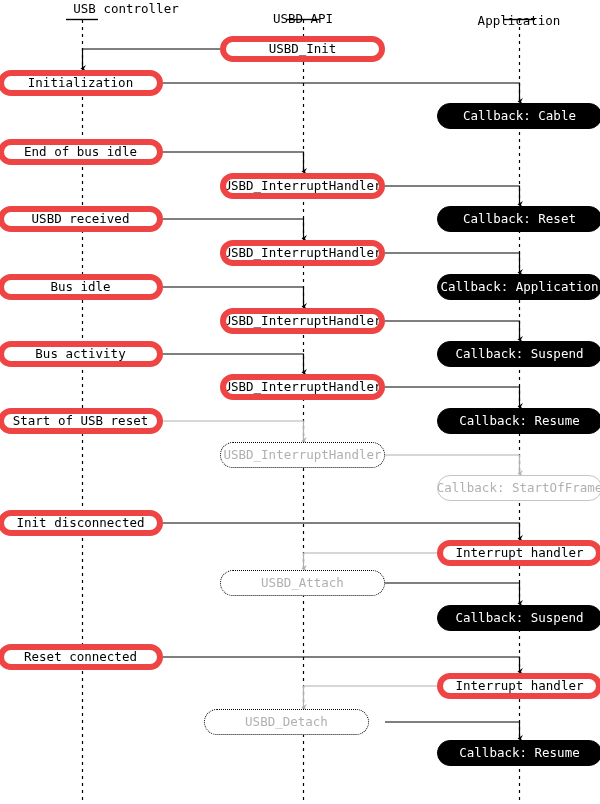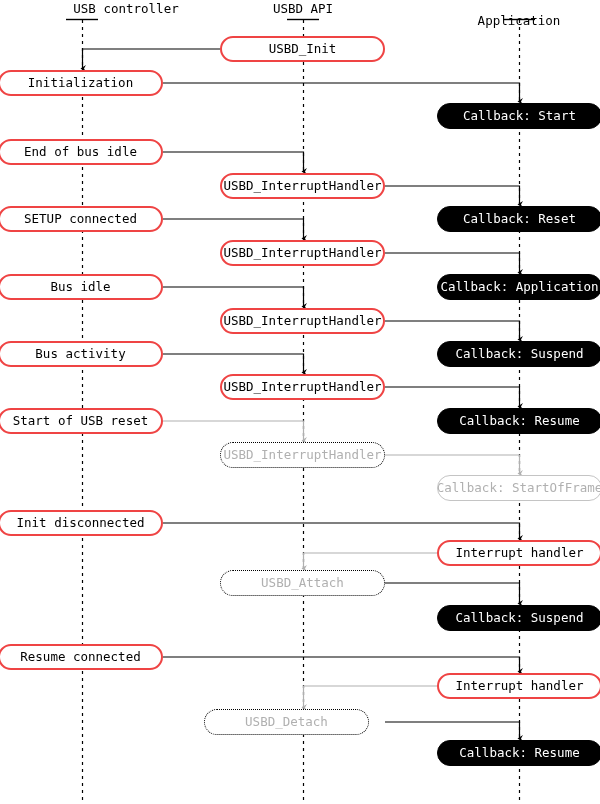--- a/index.html
+++ b/index.html
@@ -41,21 +41,21 @@
     font-size: 12.5px;
     line-height: 1;
     display: flex;
     align-items: center;
     justify-content: center;
     white-space: nowrap;
     overflow: hidden;
   }
   .node.solid {
     background: #ffffff;
-    border: 2px solid #ef4444;
+    border: 6px solid #ef4444;
     color: #000000;
   }
   .node.filled {
     background: #000000;
     border: 1px solid #000000;
     color: #ffffff;
   }
   .node.dotted {
     background: #ffffff;
     border: 1px dotted #000000;
@@ -106,41 +106,41 @@
         <path d="M 437 553 L 303.5 553 L 303.5 568" fill="none" stroke="#b0b0b0" stroke-width="1.2" marker-end="url(#arrow-light)"></path>
         <path d="M 385 583 L 519.5 583 L 519.5 603" fill="none" stroke="#000000" stroke-width="1.2" marker-end="url(#arrow-dark)"></path>
         <path d="M 163 657 L 519.5 657 L 519.5 671" fill="none" stroke="#000000" stroke-width="1.2" marker-end="url(#arrow-dark)"></path>
         <path d="M 437 686 L 303.5 686 L 303.5 707" fill="none" stroke="#b0b0b0" stroke-width="1.2" marker-end="url(#arrow-light)"></path>
         <path d="M 385 722 L 519.5 722 L 519.5 738" fill="none" stroke="#000000" stroke-width="1.2" marker-end="url(#arrow-dark)"></path>
       </g>
   </svg>
 
   <div id="headers">
       <div class="col-header" style="left: 82px; top: 2px; margin-left: 44px;">USB controller</div>
-      <div class="col-header" style="left: 303px; top: 2px;">USBD API</div>
+      <div class="col-header" style="left: 303px; top: 12px;">USBD API</div>
       <div class="col-header" style="left: 519px; top: 14px;">Application</div>
     </div>
   <div id="nodes">
       <div class="node solid" style="left: 220px; top: 36px; width: 165px; height: 26px;">
         <span>USBD_Init</span>
       </div>
       <div class="node solid" style="left: -2px; top: 70px; width: 165px; height: 26px;">
         <span>Initialization</span>
       </div>
       <div class="node filled" style="left: 437px; top: 103px; width: 165px; height: 26px;">
-        <span>Callback: Start</span>
+        <span>Callback: Cable</span>
       </div>
       <div class="node solid" style="left: -2px; top: 139px; width: 165px; height: 26px;">
         <span>End of bus idle</span>
       </div>
       <div class="node solid" style="left: 220px; top: 173px; width: 165px; height: 26px;">
         <span>USBD_InterruptHandler</span>
       </div>
       <div class="node solid" style="left: -2px; top: 206px; width: 165px; height: 26px;">
-        <span>SETUP connected</span>
+        <span>USBD received</span>
       </div>
       <div class="node filled" style="left: 437px; top: 206px; width: 165px; height: 26px;">
         <span>Callback: Reset</span>
       </div>
       <div class="node solid" style="left: 220px; top: 240px; width: 165px; height: 26px;">
         <span>USBD_InterruptHandler</span>
       </div>
       <div class="node solid" style="left: -2px; top: 274px; width: 165px; height: 26px;">
         <span>Bus idle</span>
       </div>
@@ -177,21 +177,21 @@
       <div class="node solid" style="left: 437px; top: 540px; width: 165px; height: 26px;">
         <span>Interrupt handler</span>
       </div>
       <div class="node dotted" style="left: 220px; top: 570px; width: 165px; height: 26px;">
         <span>USBD_Attach</span>
       </div>
       <div class="node filled" style="left: 437px; top: 605px; width: 165px; height: 26px;">
         <span>Callback: Suspend</span>
       </div>
       <div class="node solid" style="left: -2px; top: 644px; width: 165px; height: 26px;">
-        <span>Resume connected</span>
+        <span>Reset connected</span>
       </div>
       <div class="node solid" style="left: 437px; top: 673px; width: 165px; height: 26px;">
         <span>Interrupt handler</span>
       </div>
       <div class="node dotted" style="left: 204px; top: 709px; width: 165px; height: 26px;">
         <span>USBD_Detach</span>
       </div>
       <div class="node filled" style="left: 437px; top: 740px; width: 165px; height: 26px;">
         <span>Callback: Resume</span>
       </div>

